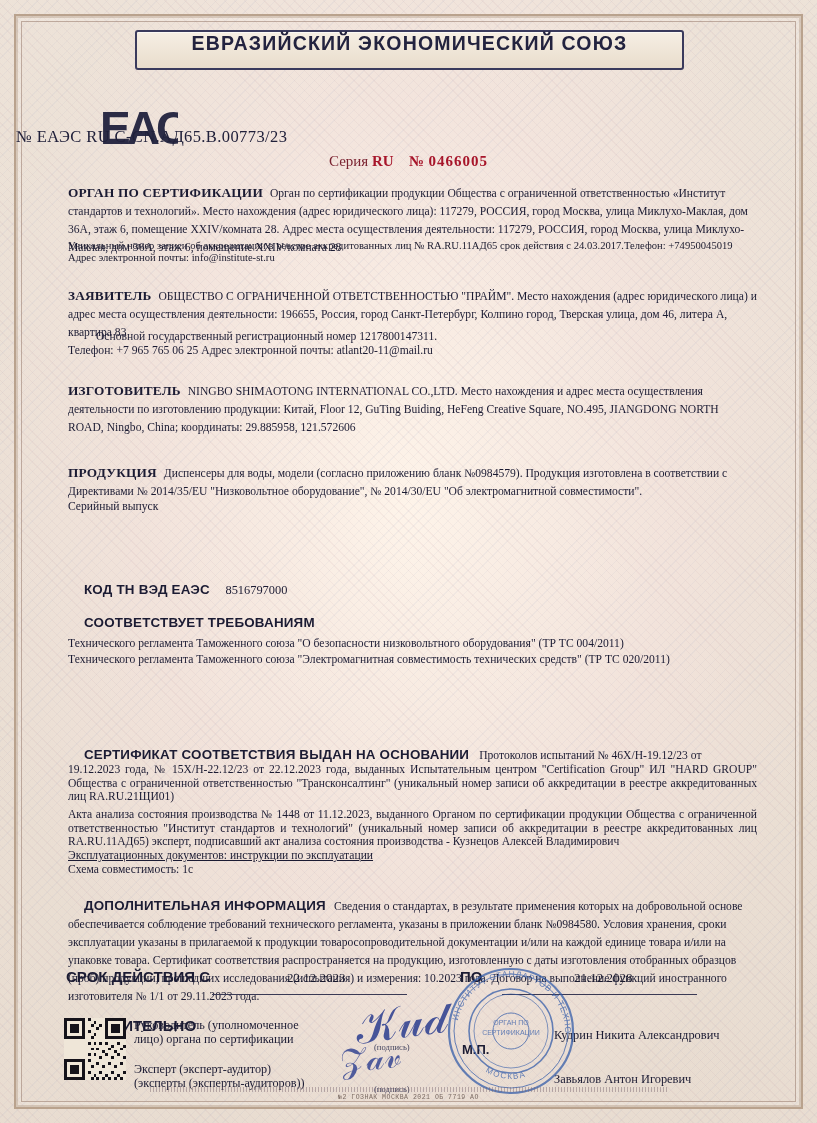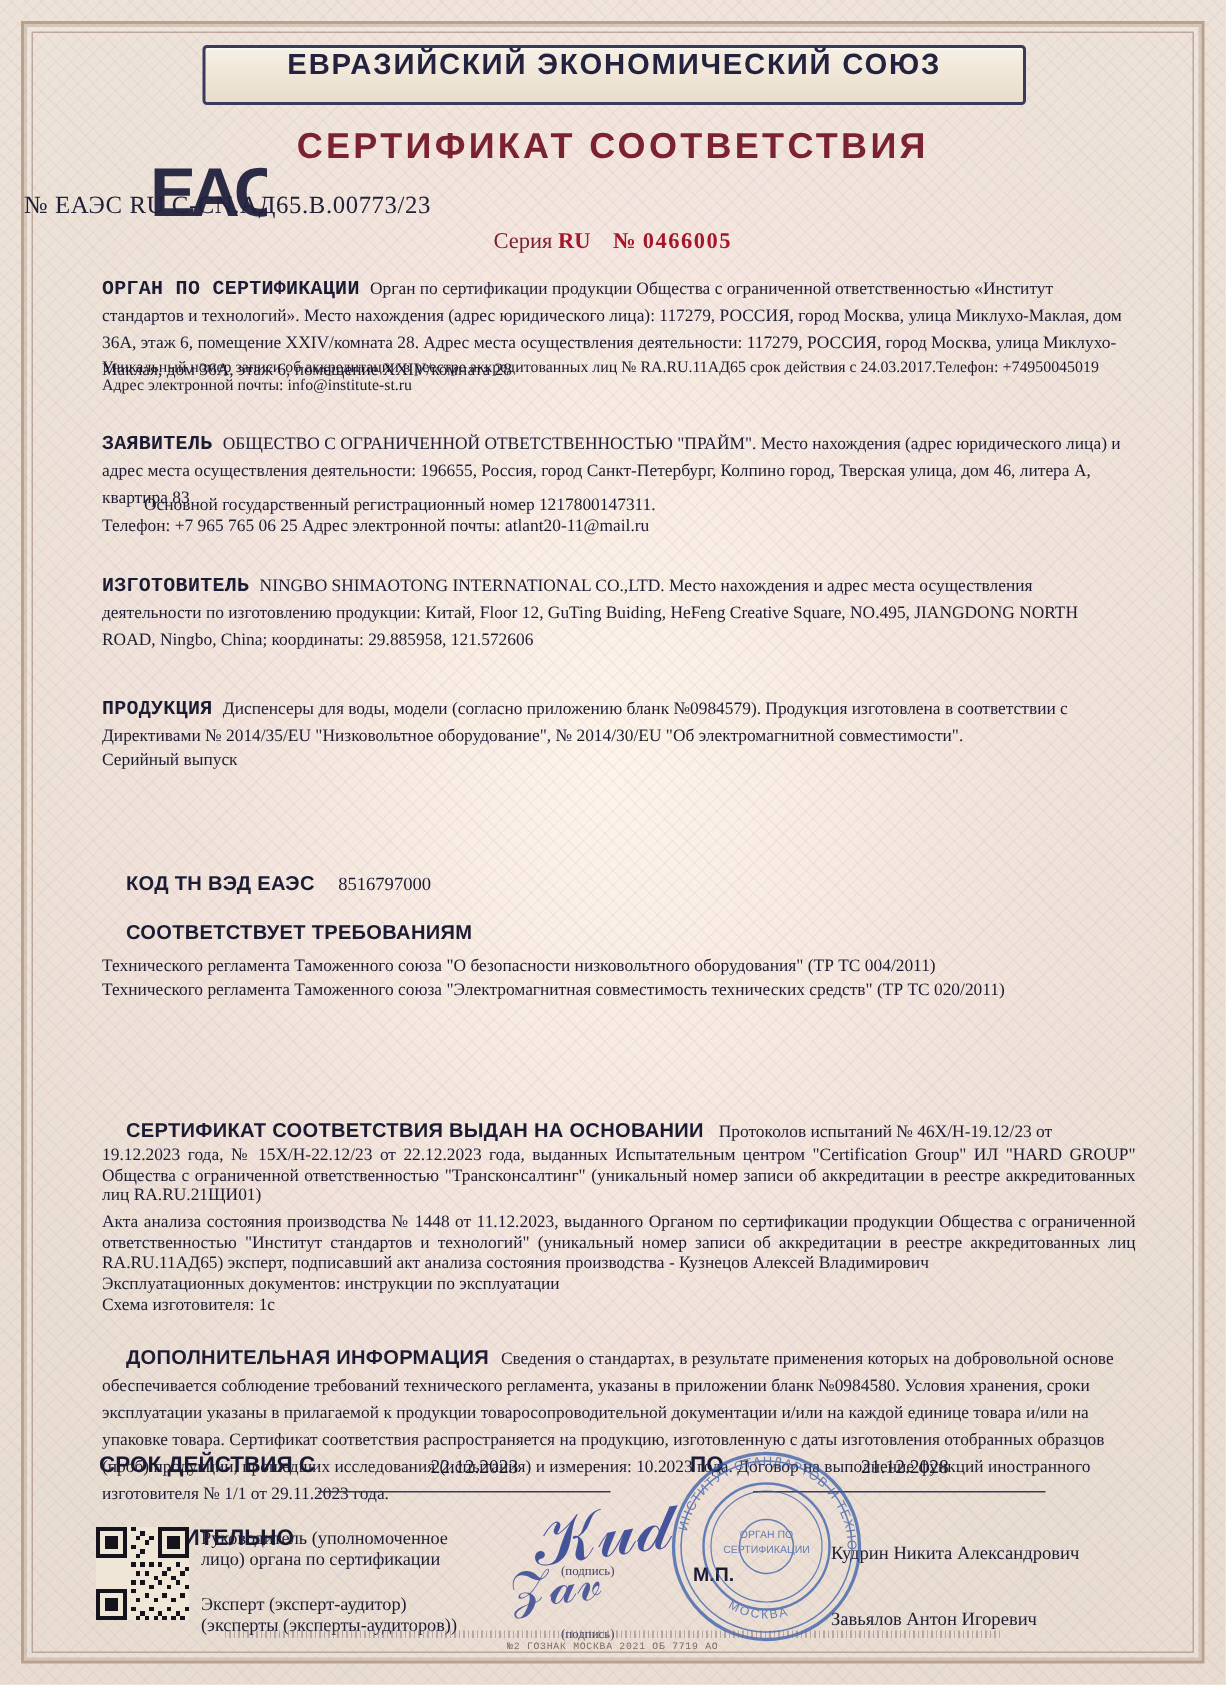--- a/index.html
+++ b/index.html
@@ -66,21 +66,21 @@
     font-family:"Liberation Sans", sans-serif;
     font-weight:bold;font-size:44px;color:#2b2b45;line-height:56px;
     letter-spacing:-3px;
   }
   .eac svg{position:absolute;left:0;top:0;}
 
   
   .sec{position:absolute;left:68px;right:60px;}
   .sec h3{
     display:inline;
-    font-family:Liberation Mono, monospace;
+    font-family:Liberation Serif, serif;
     font-weight:bold;font-size:13.3px;letter-spacing:.2px;color:#1b1b33;
     margin:0;
   }
   .sec .body{
     display:inline;font-size:11.6px;line-height:13.6px;color:#1b1b33;text-align:justify;
   }
   .block{font-size:11.6px;line-height:13.6px;text-align:justify;color:#1b1b33;}
   .h-md{font-family:"Liberation Sans", sans-serif;font-weight:bold;font-size:13.4px;letter-spacing:.2px;color:#1b1b33;padding-left:16px;}
 
   .small{font-size:10.6px;line-height:12.4px;}
@@ -131,21 +131,20 @@
       <span>ЕВРАЗИЙСКИЙ ЭКОНОМИЧЕСКИЙ СОЮЗ</span>
     </div>
 
     <div class="eac">
       <svg width="80" height="56" viewBox="0 0 80 56" aria-hidden="true">
         <path d="M8 4 L8 52" stroke="#2b2b45" stroke-width="0" fill="none"></path>
         <text x="2" y="44" font-family="Liberation Sans, sans-serif" font-size="46" font-weight="bold" fill="#2b2b45" letter-spacing="-4">EAC</text>
       </svg>
     </div>
 
-    <div class="title">СЕРТИФИКАТ СООТВЕТСТВИЯ</div>
     <div class="certno">№ ЕАЭС   RU C-CN.АД65.В.00773/23</div>
     <div class="seriesline">
       <span class="lbl">Серия</span>
       <span class="ru">RU</span>
       &nbsp;&nbsp;
       <span class="num">№</span>
       <span class="num">0466005</span>
     </div>
 
     <div class="sec" style="top:183px;">
@@ -182,22 +181,22 @@
     </div>
     <div class="sec block" style="top:637px;">Технического регламента Таможенного союза "О безопасности низковольтного оборудования" (ТР ТС 004/2011)</div>
     <div class="sec block" style="top:653px;">Технического регламента Таможенного союза "Электромагнитная совместимость технических средств" (ТР ТС 020/2011)</div>
 
     <div class="sec" style="top:745px;">
       <span class="h-md">СЕРТИФИКАТ СООТВЕТСТВИЯ ВЫДАН НА ОСНОВАНИИ</span>
       <span class="body small" style="padding-left:6px;">Протоколов испытаний № 46Х/Н-19.12/23 от</span>
     </div>
     <div class="sec block" style="top:763px;">19.12.2023 года, № 15Х/Н-22.12/23 от 22.12.2023 года, выданных Испытательным центром "Certification Group" ИЛ "HARD GROUP" Общества с ограниченной ответственностью "Трансконсалтинг" (уникальный номер записи об аккредитации в реестре аккредитованных лиц RA.RU.21ЩИ01)</div>
     <div class="sec block" style="top:808px;">Акта анализа состояния производства № 1448 от 11.12.2023, выданного Органом по сертификации продукции Общества с ограниченной ответственностью "Институт стандартов и технологий" (уникальный номер записи об аккредитации в реестре аккредитованных лиц RA.RU.11АД65) эксперт, подписавший акт анализа состояния производства - Кузнецов Алексей Владимирович</div>
-    <div class="sec block" style="top:849px;">Эксплуатационных документов: инструкции по эксплуатации</div>
-    <div class="sec block" style="top:863px;">Схема изготовителя: 1с</div>
+    <div class="sec block" style="top:849px;text-decoration:underline;">Эксплуатационных документов: инструкции по эксплуатации</div>
+    <div class="sec block" style="top:863px;">Схема совместимость: 1с</div>
 
     <div class="sec" style="top:896px;">
       <span class="h-md">ДОПОЛНИТЕЛЬНАЯ ИНФОРМАЦИЯ</span>
       <span class="body small" style="padding-left:4px;">Сведения о стандартах, в результате применения которых на добровольной основе обеспечивается соблюдение требований технического регламента, указаны в приложении бланк №0984580. Условия хранения, сроки эксплуатации указаны в прилагаемой к продукции товаросопроводительной документации и/или на каждой единице товара и/или на упаковке товара. Сертификат соответствия распространяется на продукцию, изготовленную с даты изготовления отобранных образцов (проб) продукции, прошедших исследования (испытания) и измерения: 10.2023 года. Договор на выполнение функций иностранного изготовителя № 1/1 от 29.11.2023 года.</span>
     </div>
 
     <div class="dates">
       <div class="lab1">СРОК ДЕЙСТВИЯ С</div>
       <div class="lab2">ВКЛЮЧИТЕЛЬНО</div>
       <div class="d1">22.12.2023</div>

